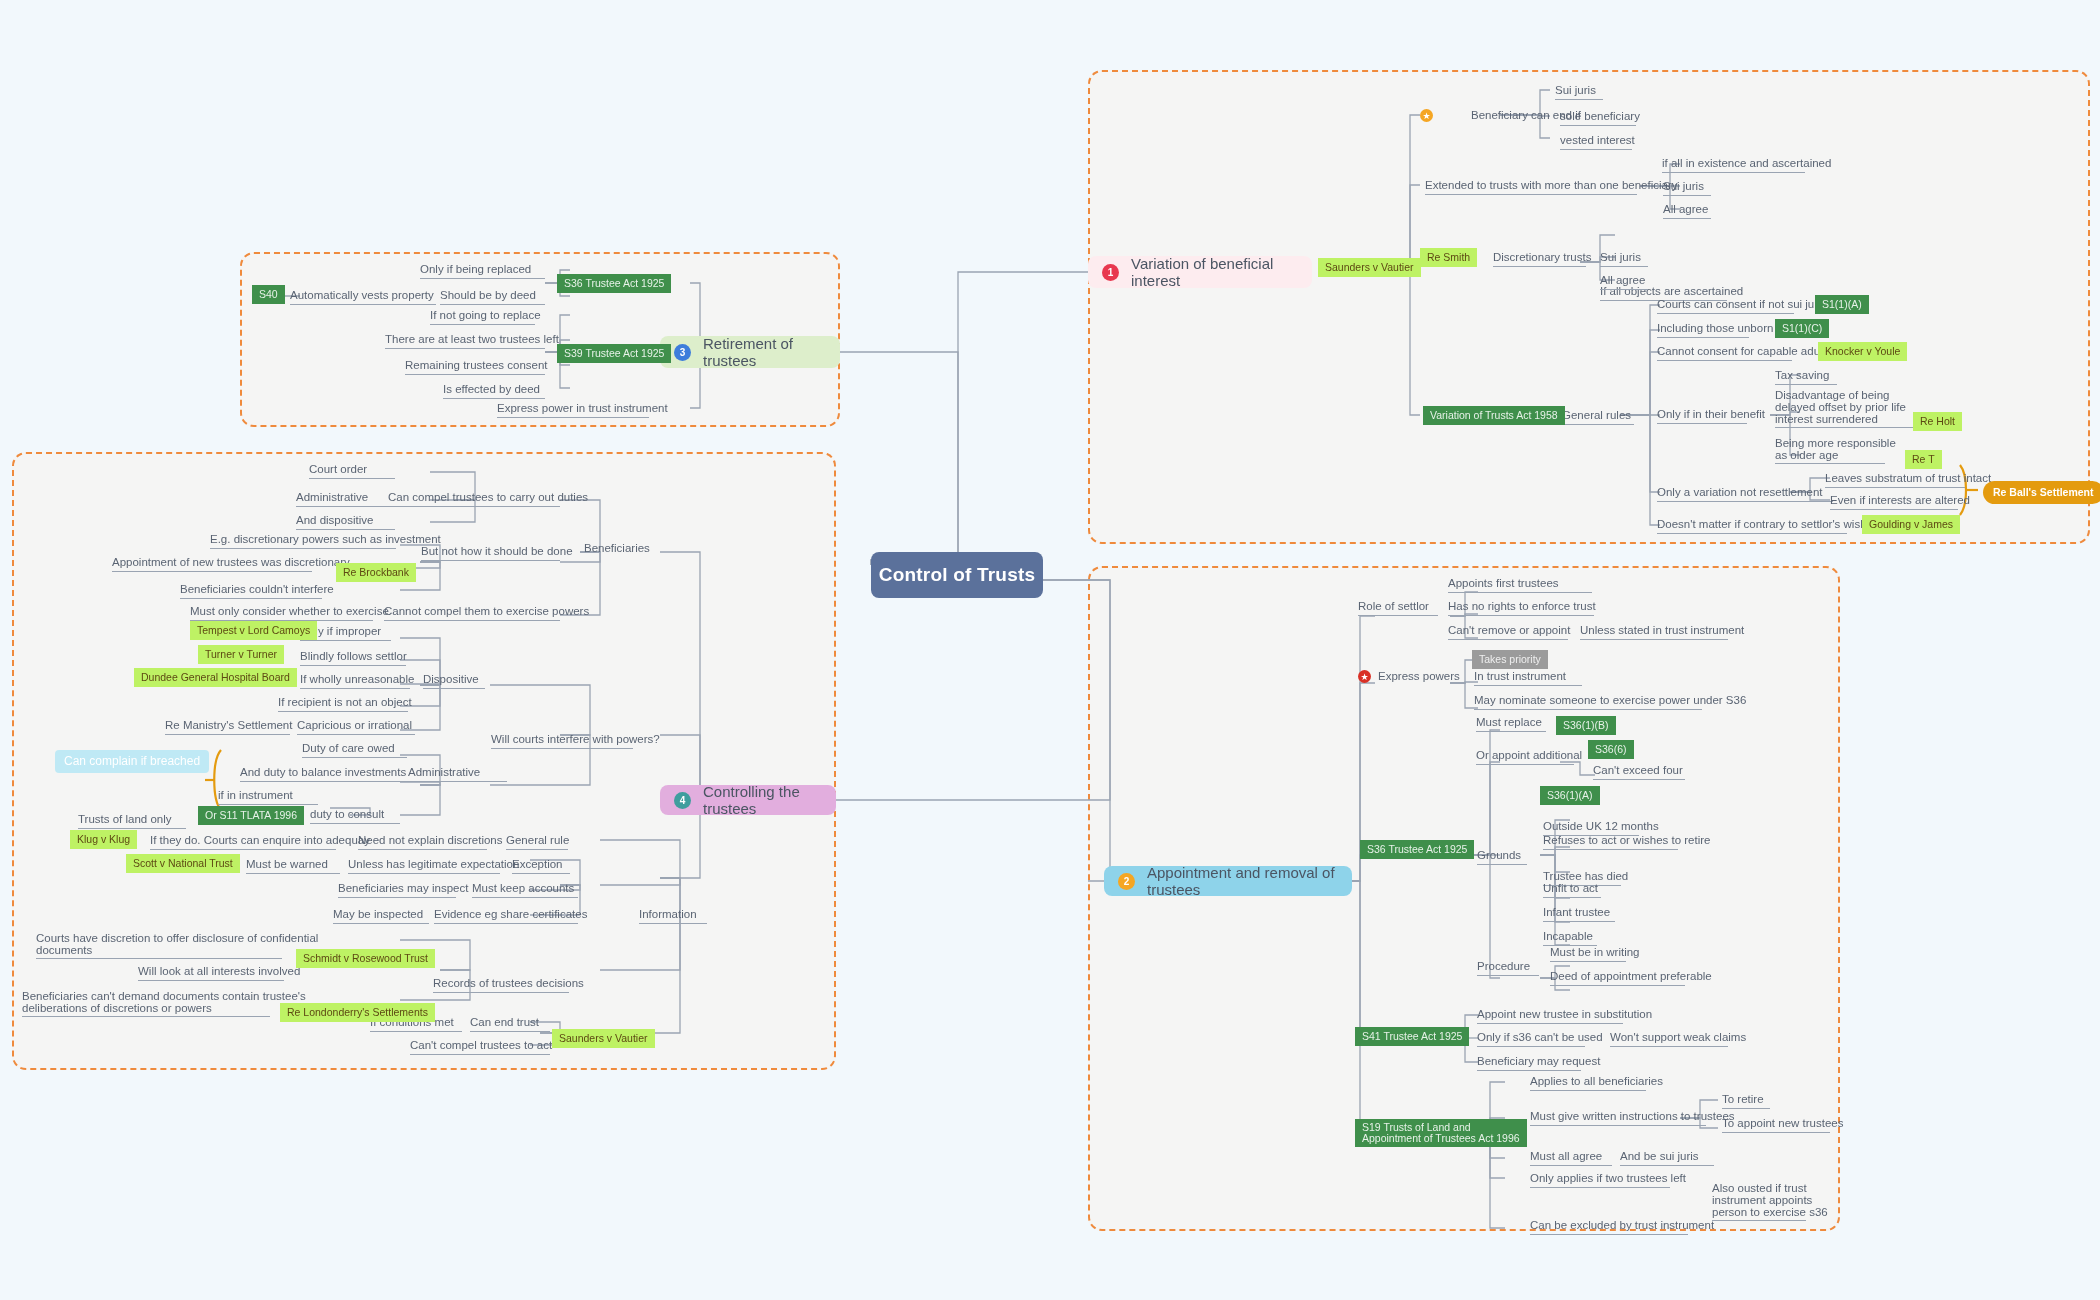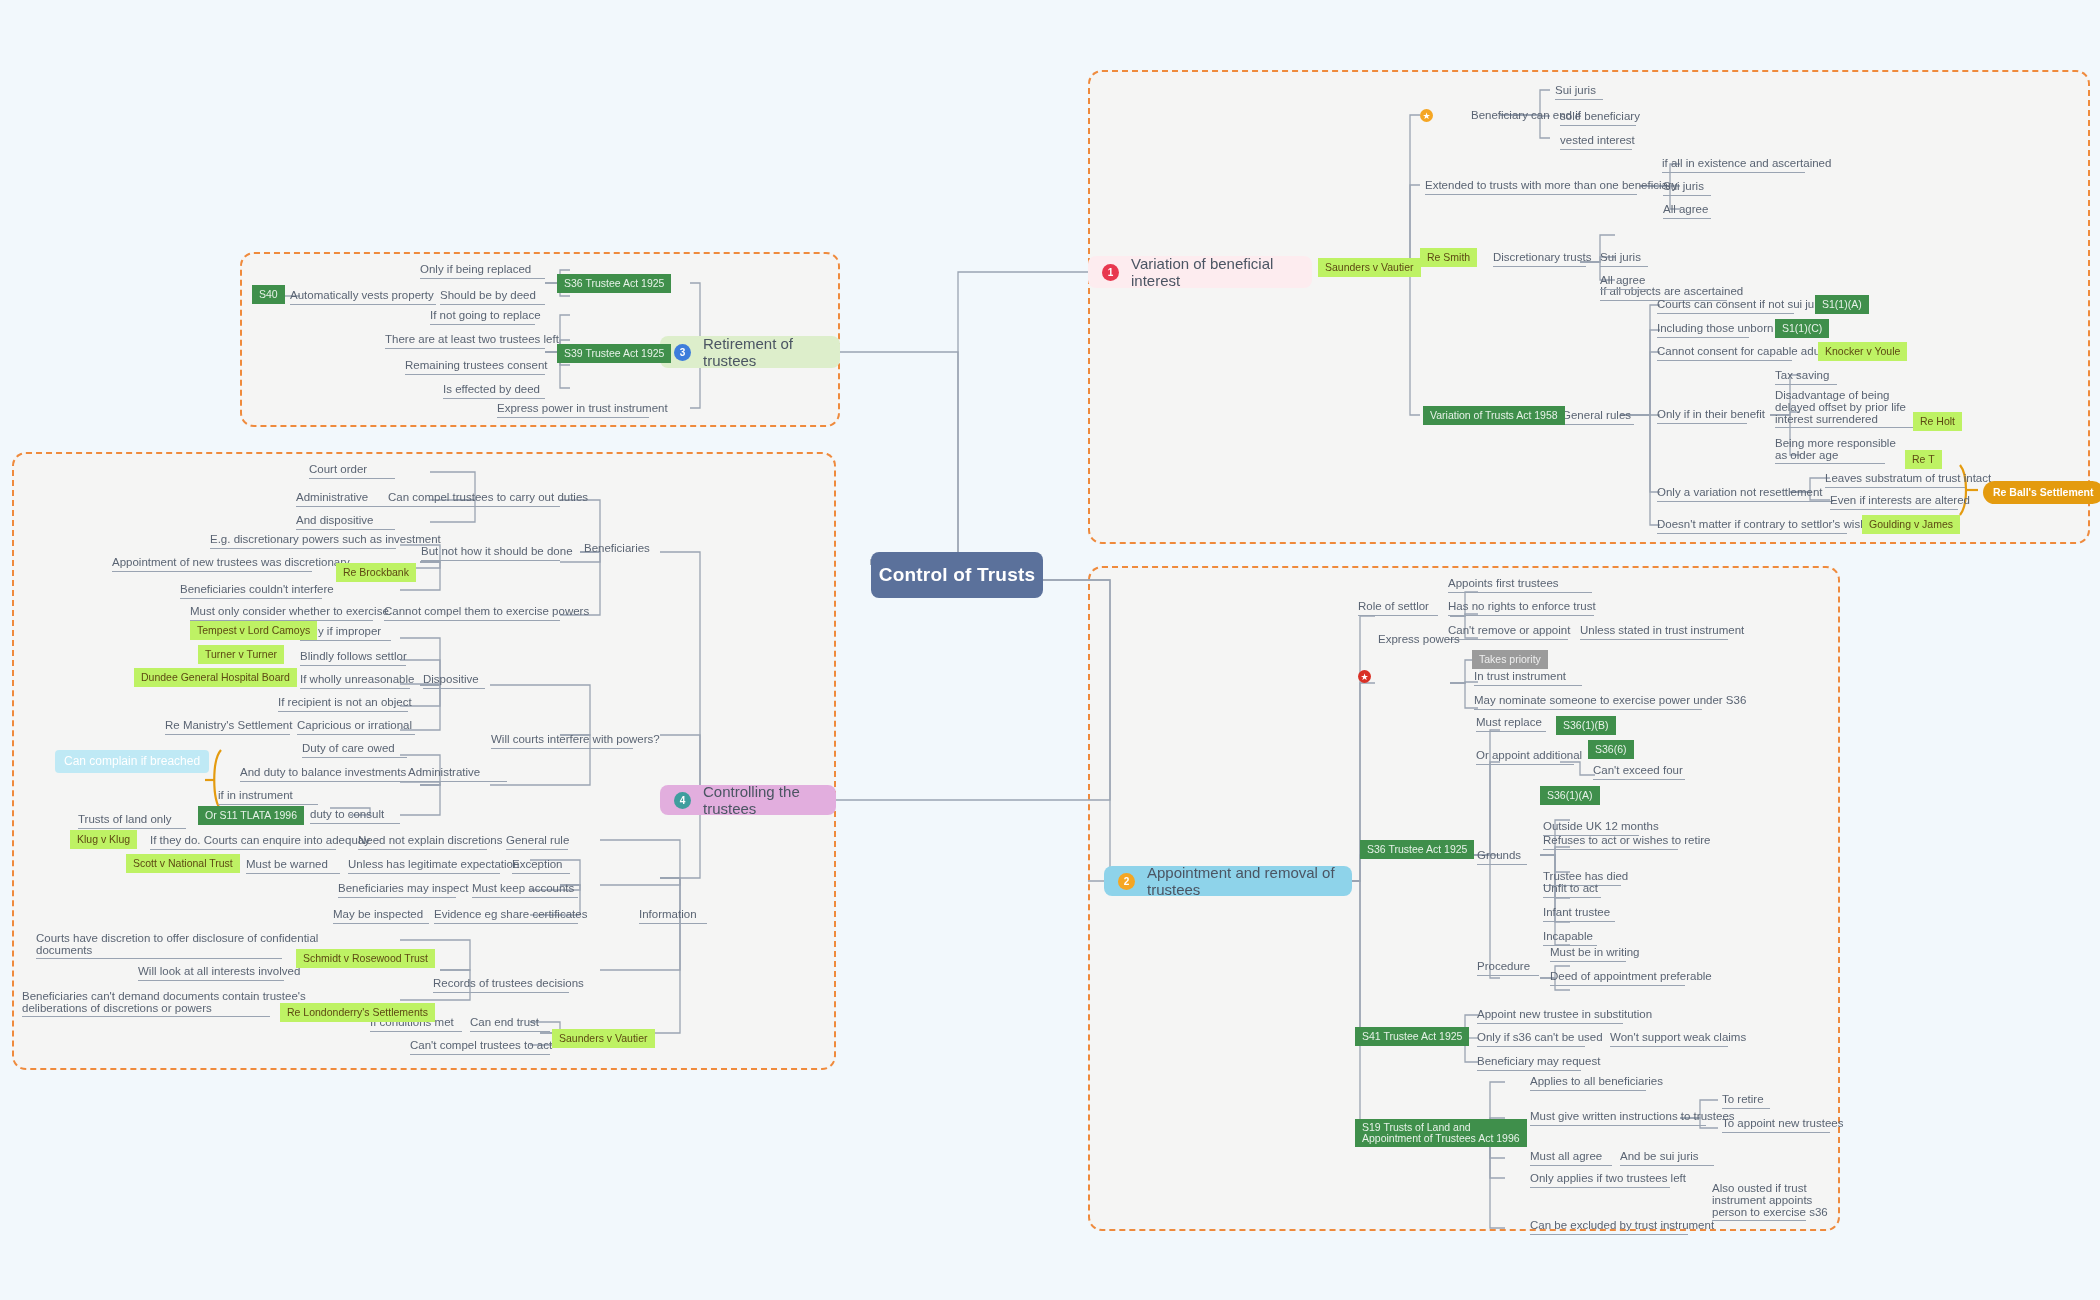--- a/index.html
+++ b/index.html
@@ -356,21 +356,21 @@
   <div class="chip orange" style="left:296px;top:949px;">Schmidt v Rosewood Trust</div>
   <div class="chip orange" style="left:280px;top:1003px;">Re Londonderry's Settlements</div>
   <div class="chip orange" style="left:552px;top:1029px;">Saunders v Vautier</div>
 
   <div class="leaf ul" style="left:1448px;top:577px;width:144px;">Appoints first trustees</div>
   <div class="leaf ul" style="left:1358px;top:600px;width:80px;">Role of settlor</div>
   <div class="leaf ul" style="left:1448px;top:600px;width:146px;">Has no rights to enforce trust</div>
   <div class="leaf ul" style="left:1448px;top:624px;width:120px;">Can't remove or appoint</div>
   <div class="leaf ul" style="left:1580px;top:624px;width:148px;">Unless stated in trust instrument</div>
   <div class="icon-star" style="left:1358px;top:670px;background:#d93025;">★</div>
-  <div class="leaf" style="left:1378px;top:633px;text-align:right;">Express powers</div>
+  <div class="leaf" style="left:1378px;top:670px;text-align:right;">Express powers</div>
   <div class="leaf ul" style="left:1474px;top:670px;width:108px;">In trust instrument</div>
   <div class="leaf ul" style="left:1474px;top:694px;width:228px;">May nominate someone to exercise power under S36</div>
   <div class="leaf ul" style="left:1476px;top:716px;width:70px;">Must replace</div>
   <div class="leaf ul" style="left:1476px;top:749px;width:98px;">Or appoint additional</div>
   <div class="leaf ul" style="left:1593px;top:764px;width:92px;">Can't exceed four</div>
   <div class="leaf ul" style="left:1477px;top:849px;width:50px;">Grounds</div>
   <div class="leaf ul" style="left:1543px;top:784px;width:96px;margin-top:36px;">Outside UK 12 months</div>
   <div class="leaf ul" style="left:1543px;top:834px;width:135px;">Refuses to act or wishes to retire</div>
   <div class="leaf ul" style="left:1543px;top:858px;width:78px;margin-top:12px;">Trustee has died</div>
   <div class="leaf ul" style="left:1543px;top:882px;width:58px;">Unfit to act</div>

